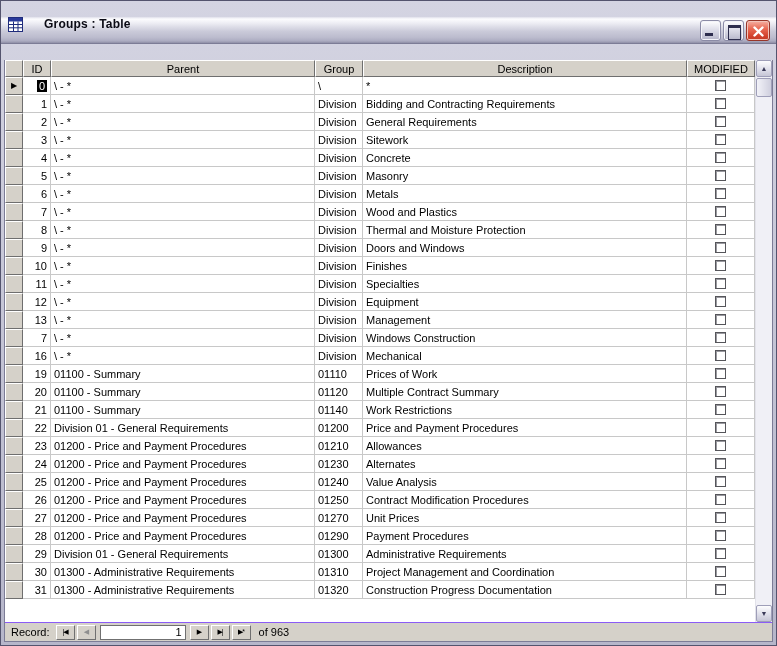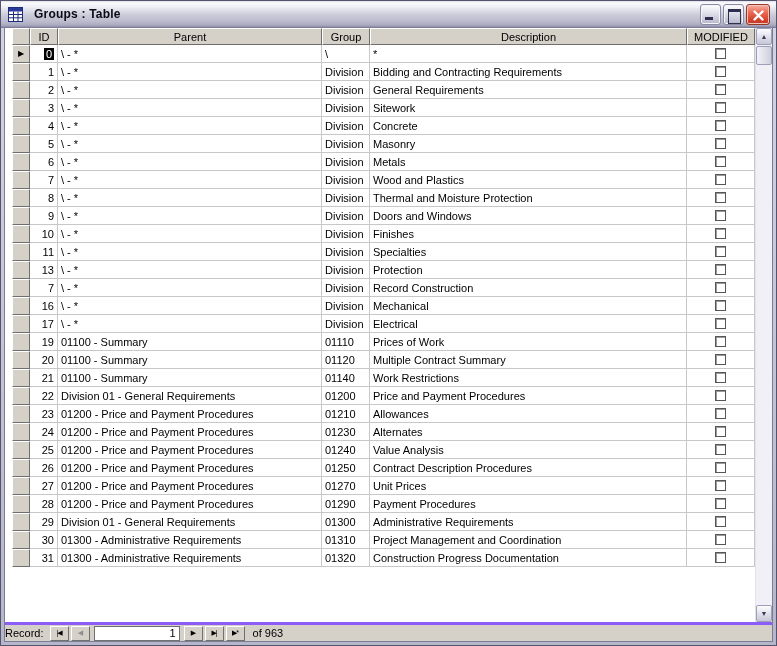--- a/index.html
+++ b/index.html
@@ -16,23 +16,23 @@
     width:777px; height:646px;
     display:flex; flex-direction:column;
     border:1px solid #54546E;
     background: linear-gradient(#D4D4E2,#B6B6CA);
     padding:0 3px 3px 3px;
   }
 
   
   .titlebar {
     height:27px; flex:0 0 27px;
-    margin:0 -3px;
+    margin:16px -3px;
     padding:0 6px 0 7px;
-    display:flex; align-items:center; gap:11px;
+    display:flex; gap:21px;
     background: linear-gradient(to bottom,
       #DFDFEA 0%, #FCFCFE 8%, #EFEFF5 22%, #CACAD9 55%,
       #BCBCCE 78%, #ACACC1 92%, #8E8EA6 100%);
     border-bottom:1px solid #7C7C96;
   }
   .title-icon { width:15px; height:15px; flex:0 0 15px; display:block; }
   .title-text { font-size:12px; font-weight:bold; color:#0A0A14; flex:1;
     white-space:nowrap; overflow:hidden; letter-spacing:0.2px; }
   .winbtns { display:flex; gap:2px; align-items:center; }
   .wbtn {
@@ -61,21 +61,21 @@
 
   
   .client {
     flex:1; display:flex; flex-direction:column;
     border:1px solid #7C7C96; border-top:none;
     background:#FFFFFF; overflow:hidden;
   }
   .gridwrap { flex:1; display:flex; overflow:hidden; }
   .gridarea { flex:1; overflow:hidden; background:#FFFFFF; }
 
-  table { border-collapse:separate; border-spacing:0; table-layout:fixed; width:100%;padding-left:7px; }
+  table { border-collapse:separate; border-spacing:0; table-layout:fixed; width:100%; }
   col.c-sel  { width:18px; }
   col.c-id   { width:28px; }
   col.c-par  { width:264px; }
   col.c-grp  { width:48px; }
   col.c-mod  { width:68px; }
 
   th {
     height:17px; padding:0 2px;
     background:#D5D1C9;
     border-top:1px solid #FFFFFF; border-left:1px solid #FFFFFF;
@@ -121,22 +121,22 @@
     flex:0 0 19px; height:19px; margin-top:1px;
     border:1px solid #9E9EB8; border-radius:2px;
     background:linear-gradient(90deg,#F2F2F8,#CFCFDE);
   }
   .strack { flex:1; }
 
   
   .navbar {
     flex:0 0 19px; height:19px;
     display:flex; align-items:center;
-    background:#D5D1C9; border-top:3px solid #8b5cf6;
-    gap:2px; font-size:11px;
+    background:#D5D1C9; border-top:1px solid #8b5cf6;
+    padding-left:6px; gap:2px; font-size:11px;
   }
   .nav-label { margin-right:4px; }
   .navbtn {
     width:19px; height:15px;
     display:inline-flex; align-items:center; justify-content:center;
     font-size:7px; letter-spacing:-1px; color:#000;
     background:#D5D1C9;
     border-top:1px solid #FFFFFF; border-left:1px solid #FFFFFF;
     border-right:1px solid #707070; border-bottom:1px solid #707070;
   }
@@ -310,54 +310,54 @@
                 <td class="idcell">11</td>
                 <td>\ - *</td>
                 <td>Division</td>
                 <td>Specialties</td>
                 <td class="modcell">
                   <div class="cb"></div>
                 </td>
               </tr>
               <tr>
                 <td class="selcell"></td>
+                <td class="idcell">12</td>
+                <td>\ - *</td>
+                <td>Division</td>
+                <td>Equipment</td>
+                <td class="modcell">
+                  <div class="cb"></div>
+                </td>
+              </tr>
+              <tr>
+                <td class="selcell"></td>
                 <td class="idcell">13</td>
                 <td>\ - *</td>
                 <td>Division</td>
-                <td>Protection</td>
+                <td>Management</td>
                 <td class="modcell">
                   <div class="cb"></div>
                 </td>
               </tr>
               <tr>
                 <td class="selcell"></td>
                 <td class="idcell">7</td>
                 <td>\ - *</td>
                 <td>Division</td>
-                <td>Record Construction</td>
+                <td>Windows Construction</td>
                 <td class="modcell">
                   <div class="cb"></div>
                 </td>
               </tr>
               <tr>
                 <td class="selcell"></td>
                 <td class="idcell">16</td>
                 <td>\ - *</td>
                 <td>Division</td>
                 <td>Mechanical</td>
-                <td class="modcell">
-                  <div class="cb"></div>
-                </td>
-              </tr>
-              <tr>
-                <td class="selcell"></td>
-                <td class="idcell">17</td>
-                <td>\ - *</td>
-                <td>Division</td>
-                <td>Electrical</td>
                 <td class="modcell">
                   <div class="cb"></div>
                 </td>
               </tr>
               <tr>
                 <td class="selcell"></td>
                 <td class="idcell">19</td>
                 <td>01100 - Summary</td>
                 <td>01110</td>
                 <td>Prices of Work</td>
@@ -423,21 +423,21 @@
                 <td>Value Analysis</td>
                 <td class="modcell">
                   <div class="cb"></div>
                 </td>
               </tr>
               <tr>
                 <td class="selcell"></td>
                 <td class="idcell">26</td>
                 <td>01200 - Price and Payment Procedures</td>
                 <td>01250</td>
-                <td>Contract Description Procedures</td>
+                <td>Contract Modification Procedures</td>
                 <td class="modcell">
                   <div class="cb"></div>
                 </td>
               </tr>
               <tr>
                 <td class="selcell"></td>
                 <td class="idcell">27</td>
                 <td>01200 - Price and Payment Procedures</td>
                 <td>01270</td>
                 <td>Unit Prices</td>

